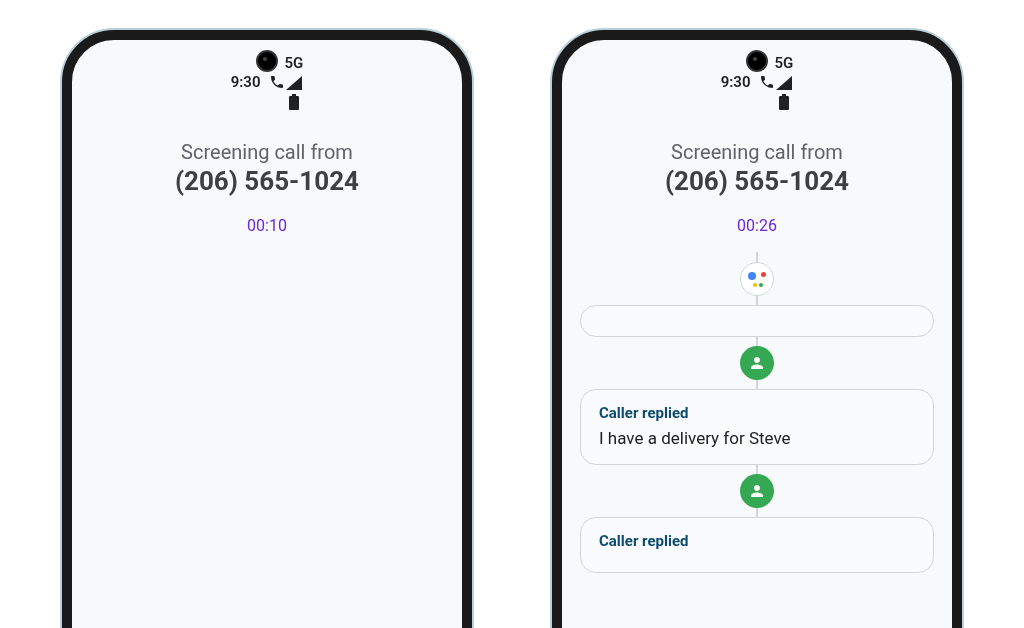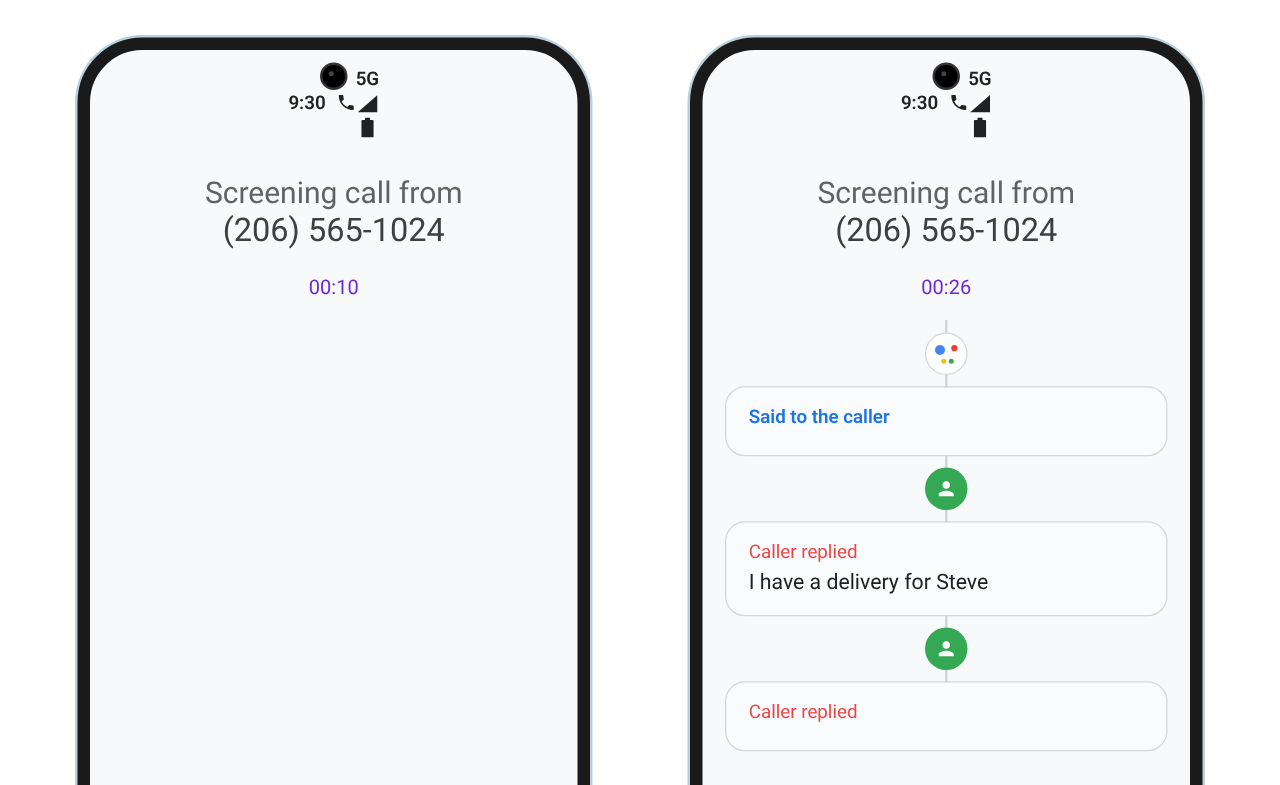--- a/index.html
+++ b/index.html
@@ -56,28 +56,28 @@
   .signal-svg { width:16px; height:14px; }
   .battery-svg { width:10px; height:16px; }
   .screen-content {
     padding: 26px 18px 0 18px;
     display: flex;
     flex-direction: column;
     align-items: center;
     height: calc(100% - 44px);
   }
   .title-line {
-    font-size: 24px;
+    font-size: 20px;
     color: #5f6368;
     font-weight: 400;
   }
   .phone-number {
     font-size: 26px;
     color: #3c4043;
-    font-weight: 400;
+    font-weight: 700;
     margin-top: 2px;
   }
   .timer {
     font-size: 16px;
     color: #6d28d9;
     margin-top: 20px;
   }
   .cards {
     width: 100%;
     margin-top: 18px;
@@ -90,22 +90,22 @@
     padding: 14px 18px 16px 18px;
     background: #f9fbfc;
   }
   .card-heading-blue {
     color: #1a73e8;
     font-weight: 600;
     font-size: 15px;
     margin-bottom: 6px;
   }
   .card-heading-teal {
-    color: #ef4444;
-    font-weight: 400;
+    color: #0c4a6e;
+    font-weight: 700;
     font-size: 15px;
     margin-bottom: 6px;
   }
   .card-body {
     color: #202124;
     font-size: 17px;
   }
   .connector {
     display:flex;
     flex-direction:column;
@@ -196,21 +196,20 @@
           <div class="assistant-dots">
             <span class="d-blue"></span>
               <span class="d-red"></span>
               <span class="d-yellow"></span>
               <span class="d-green"></span>
           </div>
         </div>
         <div class="line"></div>
       </div>
       <div class="card">
-        <div class="card-heading-blue">Said to the caller</div>
       </div>
 
       <div class="connector">
           <div class="line"></div>
         <div class="badge green">
           <svg class="person-svg" viewBox="0 0 24 24">
               <path d="M12 12c2.2 0 4-1.8 4-4s-1.8-4-4-4-4 1.8-4 4 1.8 4 4 4zm0 2c-2.7 0-8 1.3-8 4v2h16v-2c0-2.7-5.3-4-8-4z"></path>
             </svg>
         </div>
         <div class="line"></div>

